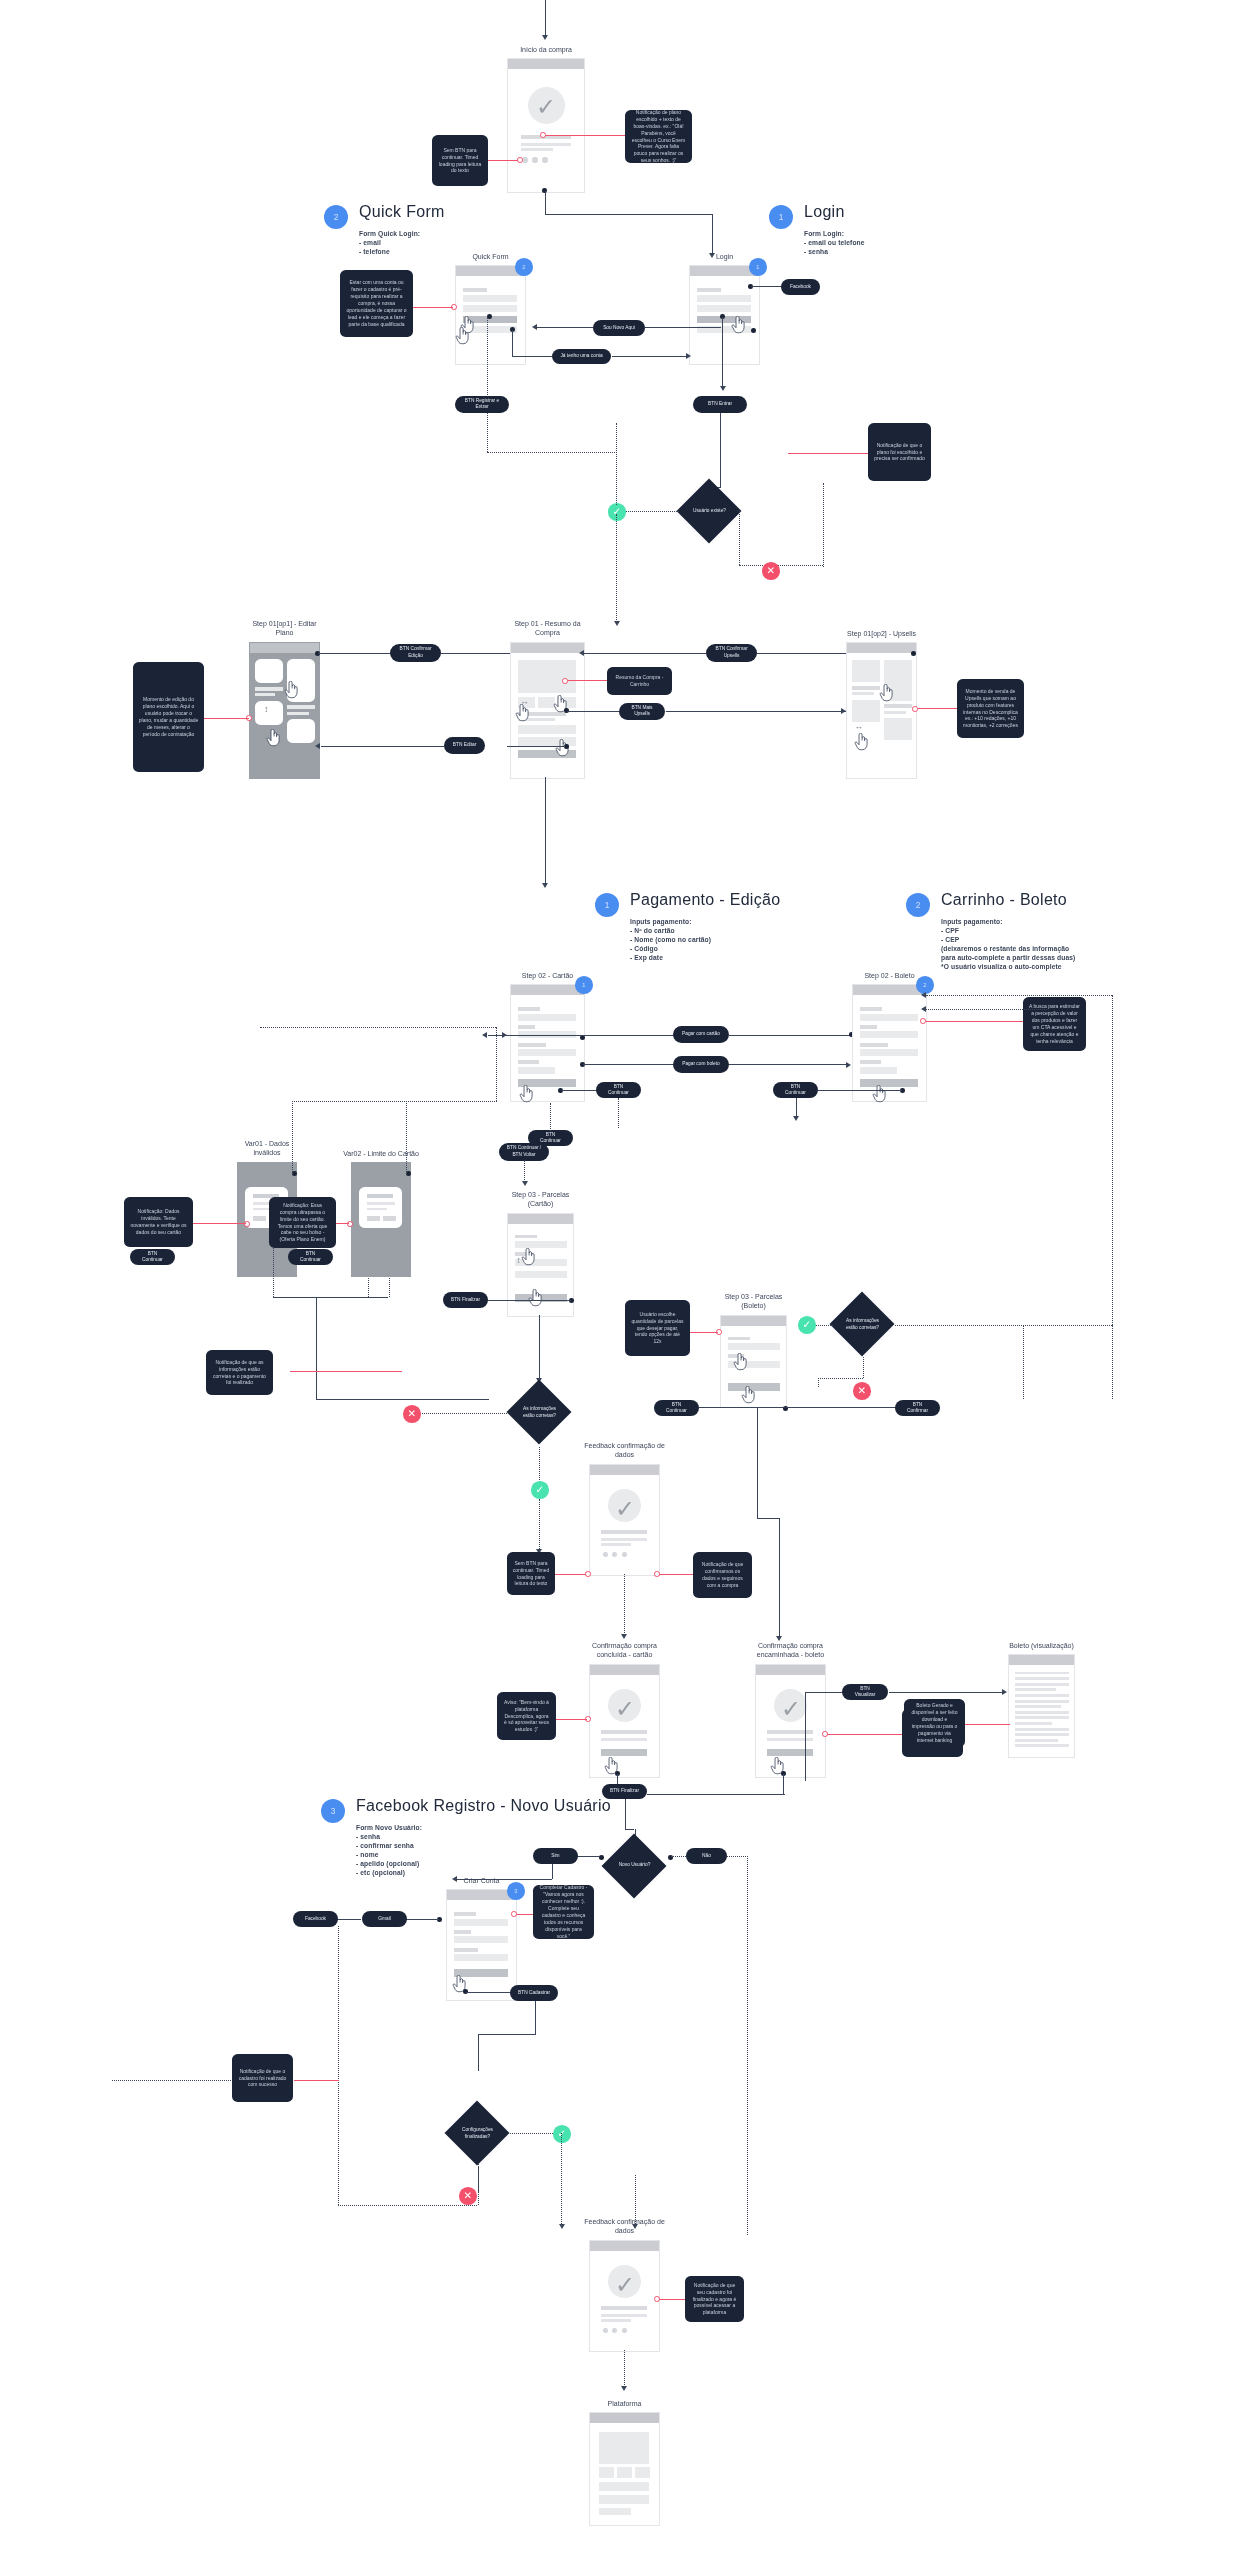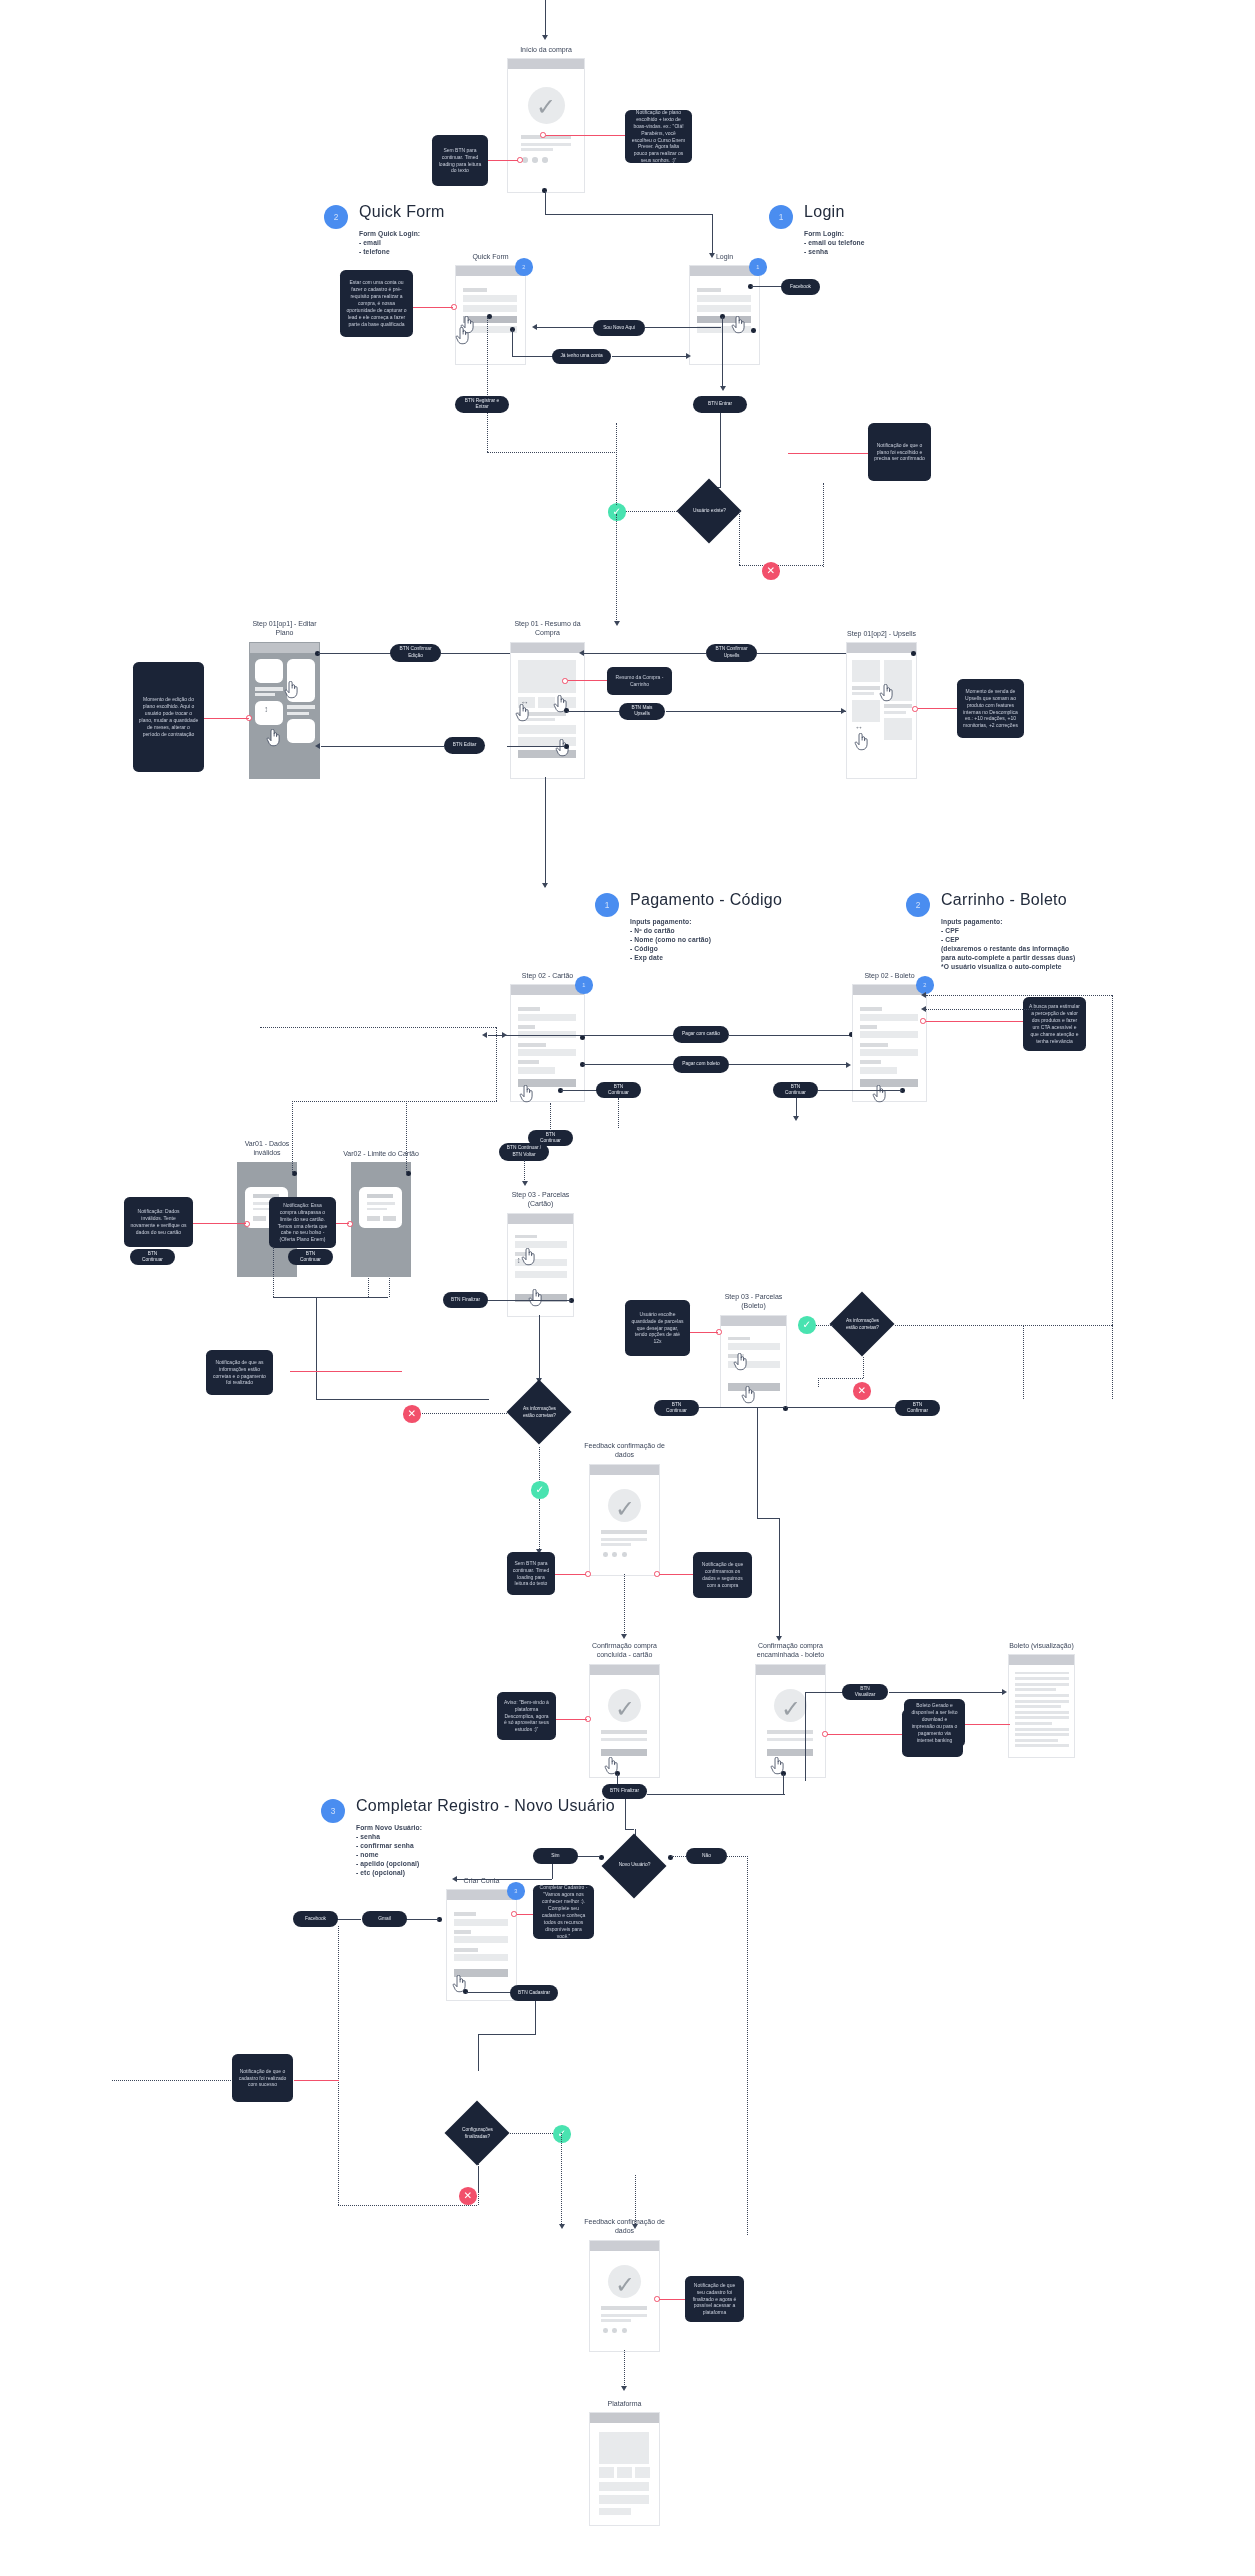--- a/index.html
+++ b/index.html
@@ -360,21 +360,21 @@
   </div>
   <div class="odot" style="left:912px;top:706px;"></div>
   <div class="ln pink" style="left:918px;top:708px;width:42px;"></div>
   <div class="note" style="left:957px;top:679px;width:67px;height:59px;">Momento de venda de Upsells que somam ao produto com features internas no Descomplica ex.: +10 redações, +10 monitorias, +2 correções</div>
 
   <div class="ln v" style="left:545px;top:777px;height:110px;"></div>
   <div class="arw down" style="left:542px;top:883px;"></div>
 
   <div class="section" style="left:595px;top:891px;">
     <div class="num">1</div>
-    <h2>Pagamento - Código</h2>
+    <h2>Pagamento - Edição</h2>
     <div class="desc">Inputs pagamento:
 - Nº do cartão
 - Nome (como no cartão)
 - Código
 - Exp date</div>
   </div>
 
   <div class="section" style="left:906px;top:891px;">
     <div class="num">2</div>
     <h2>Carrinho - Boleto</h2>
@@ -702,21 +702,21 @@
     <div class="ph thin" style="left:5.6px;top:73px;width:54px;"></div>
     <div class="ph thin" style="left:5.6px;top:78px;width:54px;"></div>
     <div class="ph thin" style="left:5.6px;top:84px;width:43px;"></div>
     <div class="ph thin" style="left:5.6px;top:89px;width:54px;"></div>
   </div>
   <div class="ln pink" style="left:965px;top:1724px;width:45px;"></div>
   <div class="note" style="left:904px;top:1699px;width:61px;height:48px;">Boleto Gerado e disponível a ser feito download e impressão ou para o pagamento via internet banking</div>
 
   <div class="section" style="left:321px;top:1797px;">
     <div class="num">3</div>
-    <h2>Completar Registro - Novo Usuário</h2>
+    <h2>Facebook Registro - Novo Usuário</h2>
     <div class="desc">Form Novo Usuário:
 - senha
 - confirmar senha
 - nome
 - apelido (opcional)
 - etc (opcional)</div>
   </div>
 
   <div class="ln v" style="left:635px;top:1829px;height:18.6px;"></div>
   <div class="arw down" style="left:632px;top:1845px;"></div>

